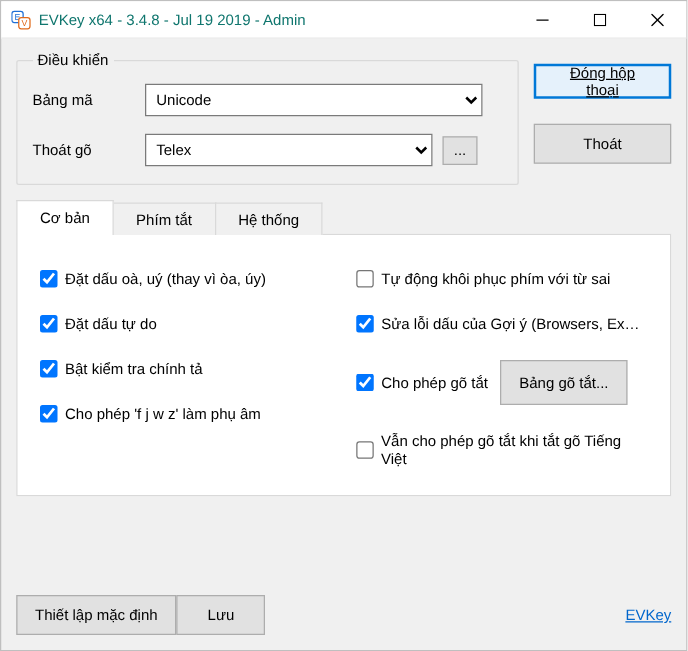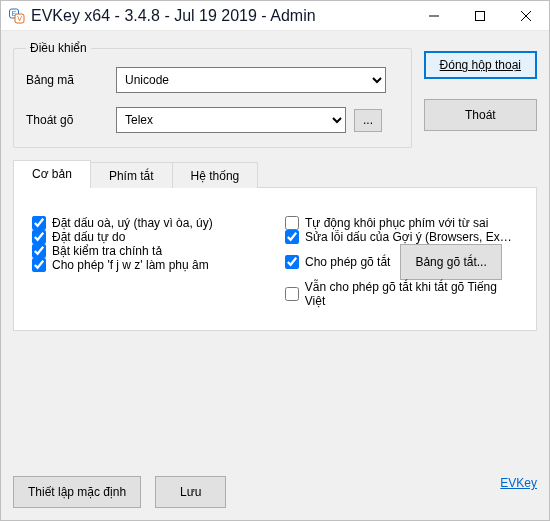--- a/index.html
+++ b/index.html
@@ -1,47 +1,47 @@
 <!DOCTYPE html>
 <html><head>
 <meta charset="utf-8">
 <style>
   * { box-sizing: border-box; font-family: "Segoe UI", Tahoma, sans-serif; }
   body { margin: 0; background: #fff; width: 550px; height: 521px; overflow: hidden; font-size: 12px; color: #000; }
   .window { width: 550px; height: 521px; border: 1px solid #bfbfbf; background: #f0f0f0; display: flex; flex-direction: column; }
   .titlebar { height: 30px; background: #fff; display: flex; align-items: center; padding-left: 8px; border-bottom: 1px solid #e8e8e8; }
   .titlebar .icon { width: 16px; height: 16px; margin-right: 6px; }
-  .titlebar .title { flex: 1; font-size: 16px; color: #0f172a; }
+  .titlebar .title { flex: 1; font-size: 12px; color: #0f766e; }
   .winbtn { width: 46px; height: 30px; display: flex; align-items: center; justify-content: center; }
   .winbtn svg { stroke: #000; }
   .content { padding: 10px 12px 12px 12px; flex: 1; display: flex; flex-direction: column; }
-  fieldset.group { border: 1px solid #d9d9d9; border-radius: 2px; padding: 10px 12px 14px 12px; position: relative; margin: 0; }
+  fieldset.group { border: 1px solid #d9d9d9; border-radius: 2px; padding: 10px 28px 14px 12px; position: relative; margin: 0; }
   fieldset.group > legend { padding: 0 4px; font-size: 12px; }
   .toprow { display: flex; align-items: center; }
   .label { width: 90px; font-size: 12px; }
   select { height: 26px; font-size: 12px; background: #fff; border: 1px solid #7a7a7a; padding: 0 4px; }
   .sel-wide { width: 270px; }
   .sel-mid { width: 230px; }
   .smallbtn { width: 28px; height: 23px; border: 1px solid #adadad; background: #e1e1e1; margin-left: 8px; display: flex; align-items: center; justify-content: center; font-size: 12px; }
   .rightcol { display: flex; flex-direction: column; gap: 20px; align-items: stretch; margin-left: auto; }
   .btn { border: 1px solid #adadad; background: #e1e1e1; height: 26px; padding: 0 14px; font-size: 12px; display: inline-flex; align-items: center; justify-content: center; }
   .btn.primary { border: 2px solid #0078d7; background: #e5f1fb; height: 28px; }
   .topsection { display: flex; gap: 12px; }
   .tabs { margin-top: 12px; }
   .tabstrip { display: flex; align-items: flex-end; height: 28px; }
   .tab { border: 1px solid #d9d9d9; border-bottom: none; padding: 6px 18px; font-size: 12px; background: #f0f0f0; margin-right: -1px; position: relative; height:26px; }
   .tab.active { background: #fff; z-index: 2; height:28px; }
   .tabpanel { border: 1px solid #d9d9d9; background: #fff; padding: 28px 18px 22px 18px; margin-top: -1px; }
   .cols { display: flex; gap: 20px; }
-  .col { flex: 1; display: flex; flex-direction: column; }
+  .col { flex: 1; display: flex; flex-direction: column; gap: 22px; }
   .chk { display: flex; align-items: center; gap: 6px; font-size: 12px; }
   .chk input { width: 14px; height: 14px; margin: 0; }
   .chk .ellips { white-space: nowrap; overflow: hidden; text-overflow: ellipsis; max-width: 210px; }
   .chkrow { display: flex; align-items: center; gap: 10px; }
-  .footer { margin-top: auto; display: flex; gap: 14px; padding-top: 10px; }
+  .footer { margin-top: auto; display: flex; align-items: center; padding-top: 10px; }
   .footer .link { margin-left: auto; color: #0066cc; text-decoration: underline; font-size: 12px; }
 </style>
 </head>
 <body>
 
 <div class="window">
   <div class="titlebar">
     <span class="icon">
       <svg width="16" height="16" viewBox="0 0 16 16">
         <rect x="0.5" y="1" width="9" height="9" rx="2" fill="#fff" stroke="#1e6fd6" stroke-width="1"></rect>

